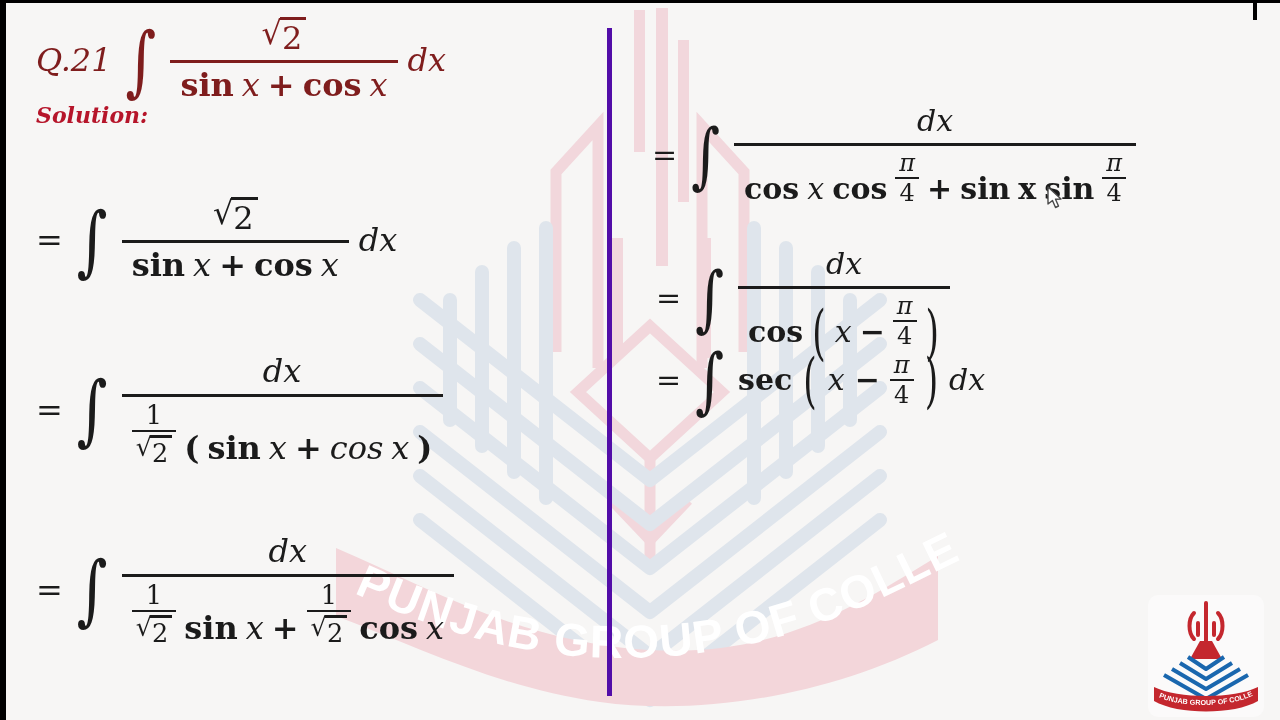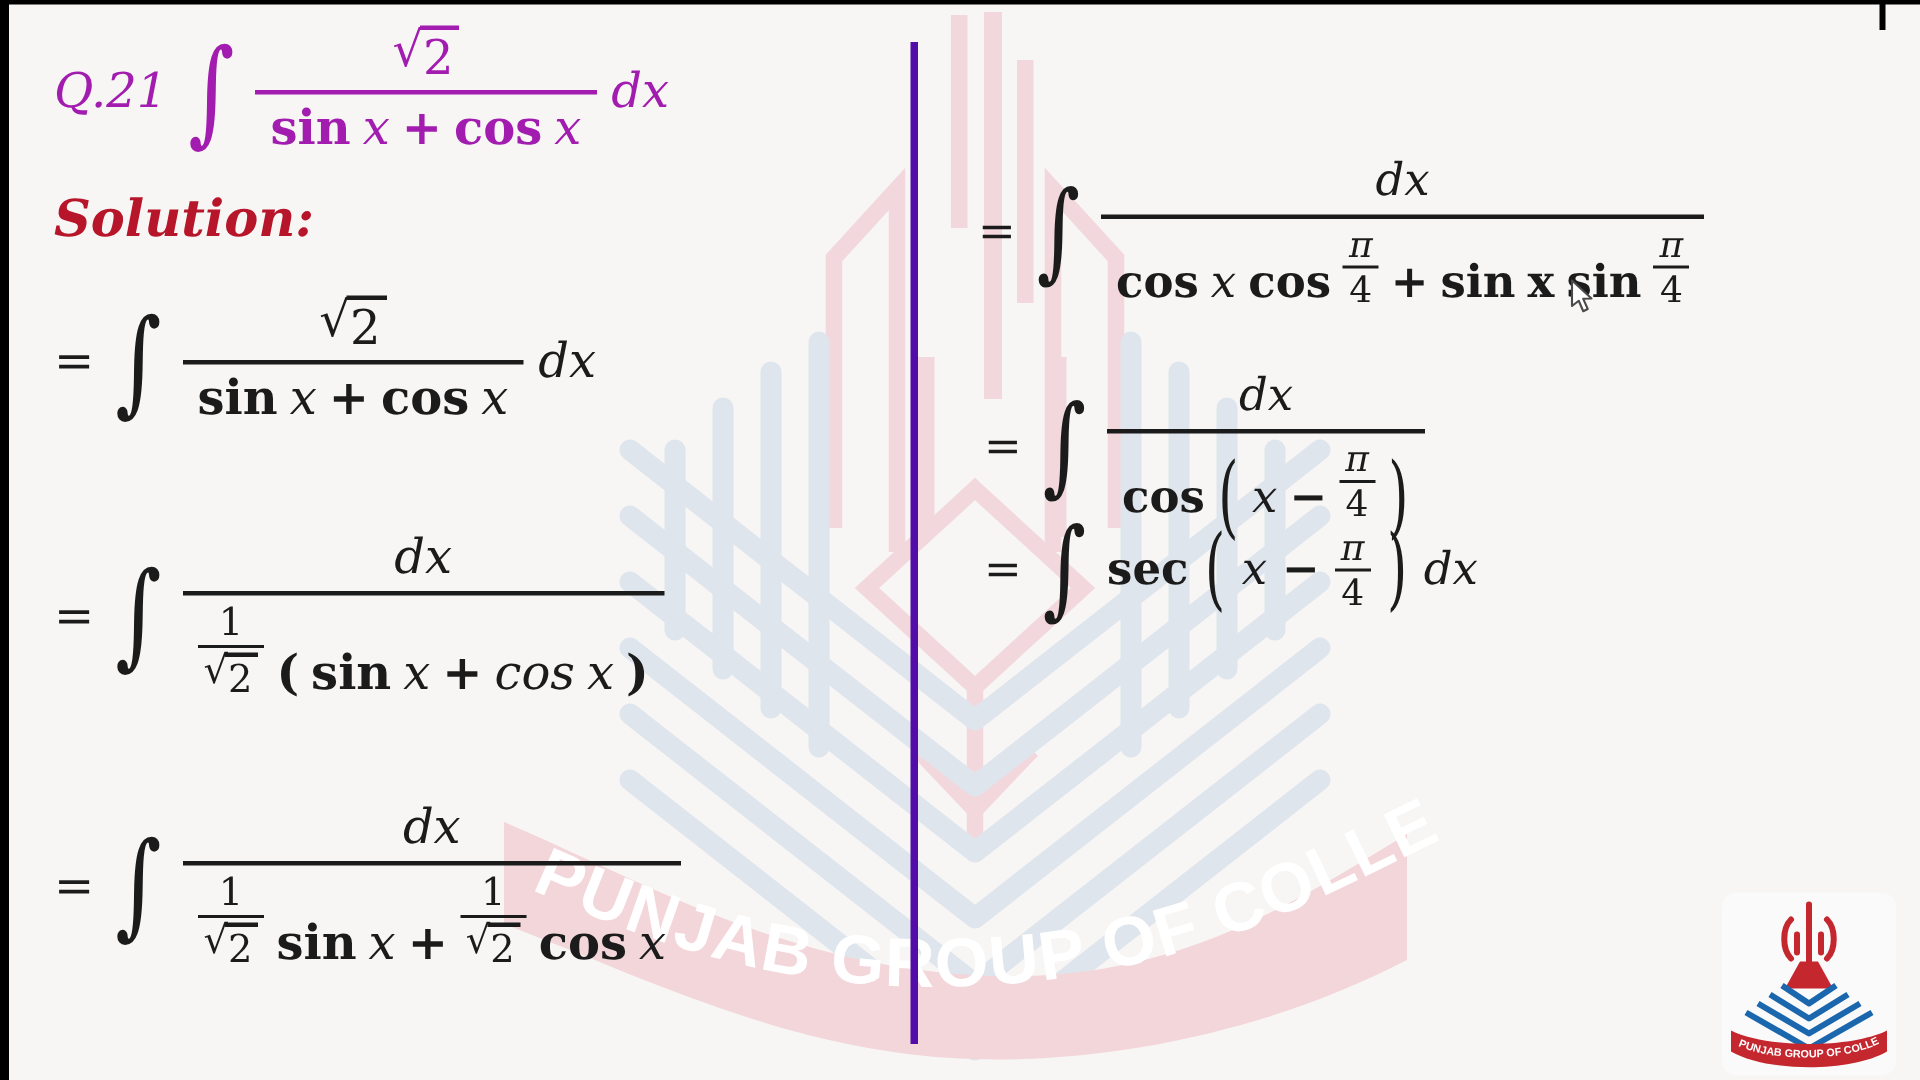--- a/index.html
+++ b/index.html
@@ -37,22 +37,22 @@
   .sfrac .fn2{padding:0 4px;}
   .sfrac .fb2{align-self:stretch;height:0;border-top:2.5px solid currentColor;margin:1px 0;}
   .sfrac .fd2{padding:0 4px;}
 
   .sqrt{display:inline-flex;}
   .sqrt .s{line-height:1;}
   .sqrt .b{border-top:3px solid currentColor;padding:2px 4px 0 2px;margin-left:-2px;line-height:1.05;}
 
   .bp{display:inline-block;transform:scaleY(1.75);font-size:1.15em;line-height:1;margin:0 1px;font-style:normal;font-weight:300;}
 
-  #question-row{left:36px;top:16px;color:#a21caf;}
-  #solution-label{position:absolute;left:36px;top:126px;font-size:34px;font-weight:bold;font-style:italic;color:#b6152a;}
+  #question-row{left:36px;top:16px;color:#7f1d1d;}
+  #solution-label{position:absolute;left:36px;top:102px;font-size:22px;font-weight:bold;font-style:italic;color:#b6152a;}
 
   #left-eq1{left:36px;top:196px;}
   #left-eq2{left:36px;top:352px;}
   #left-eq3{left:36px;top:532px;}
 
   #right-eq1{left:652px;top:103px;}
   #right-eq2{left:656px;top:246px;}
   #right-eq3{left:656px;top:352px;}
 
   #cursor{position:absolute;left:1046px;top:186px;}

